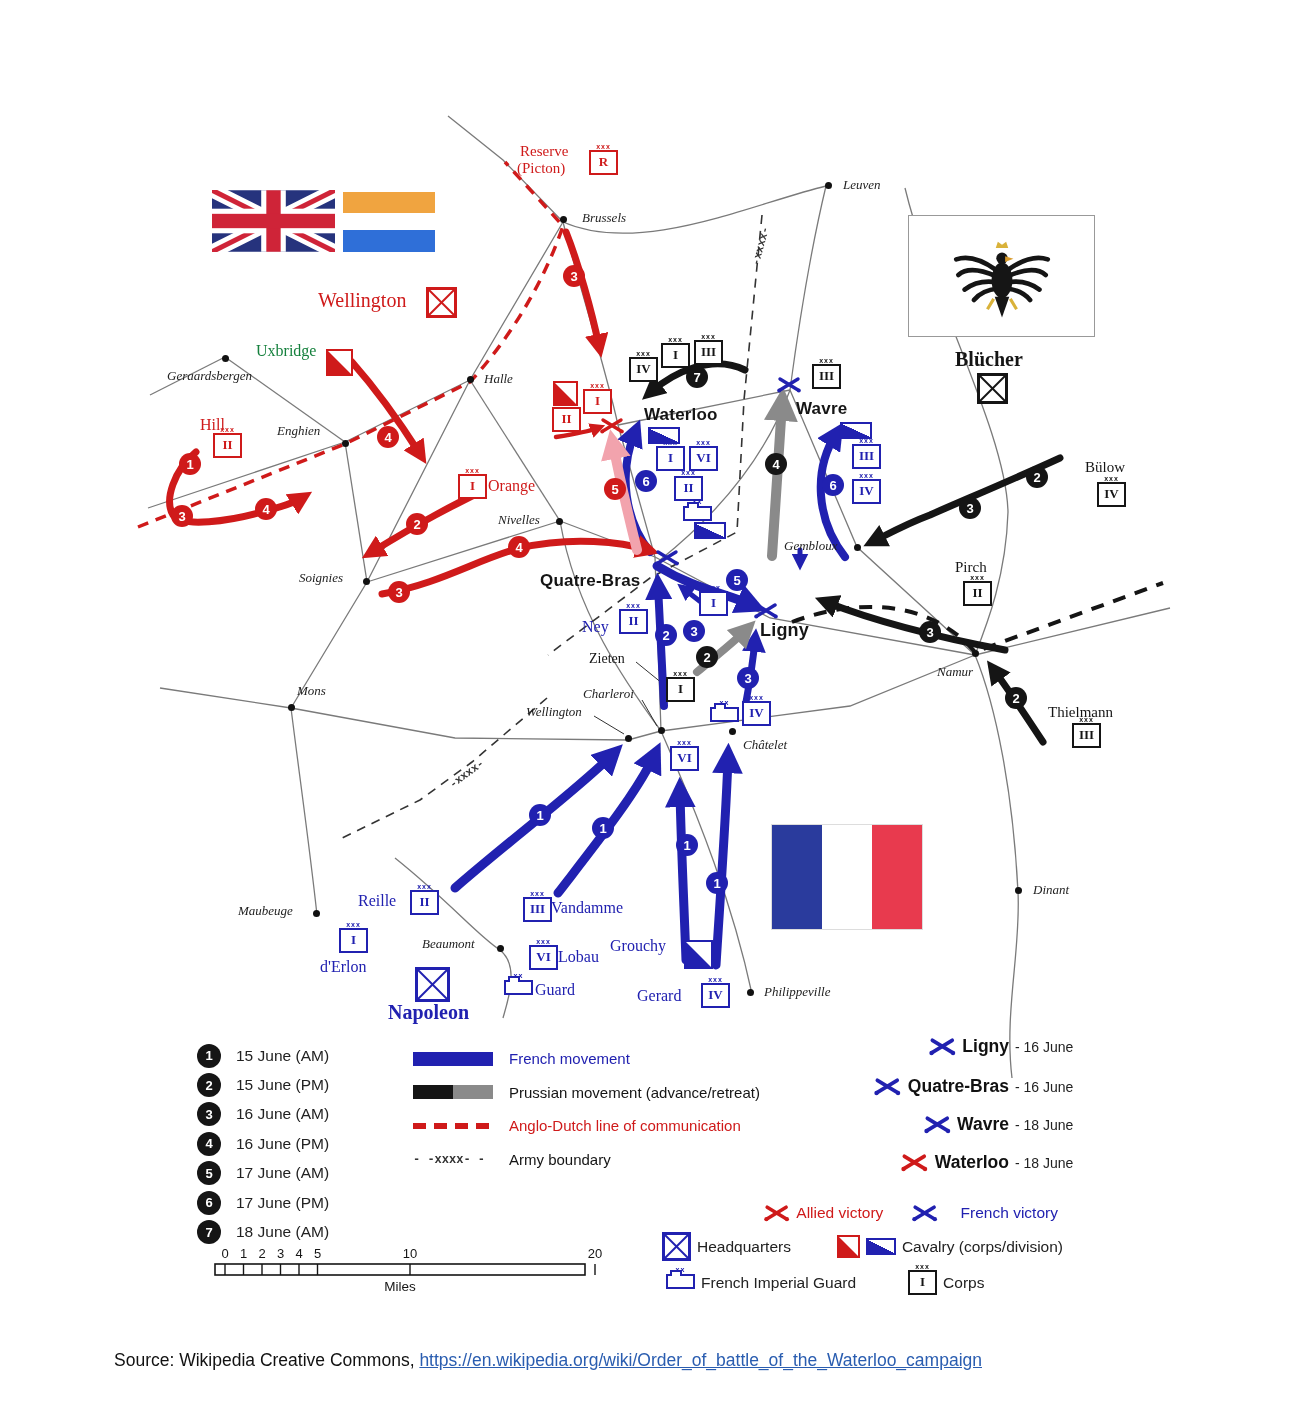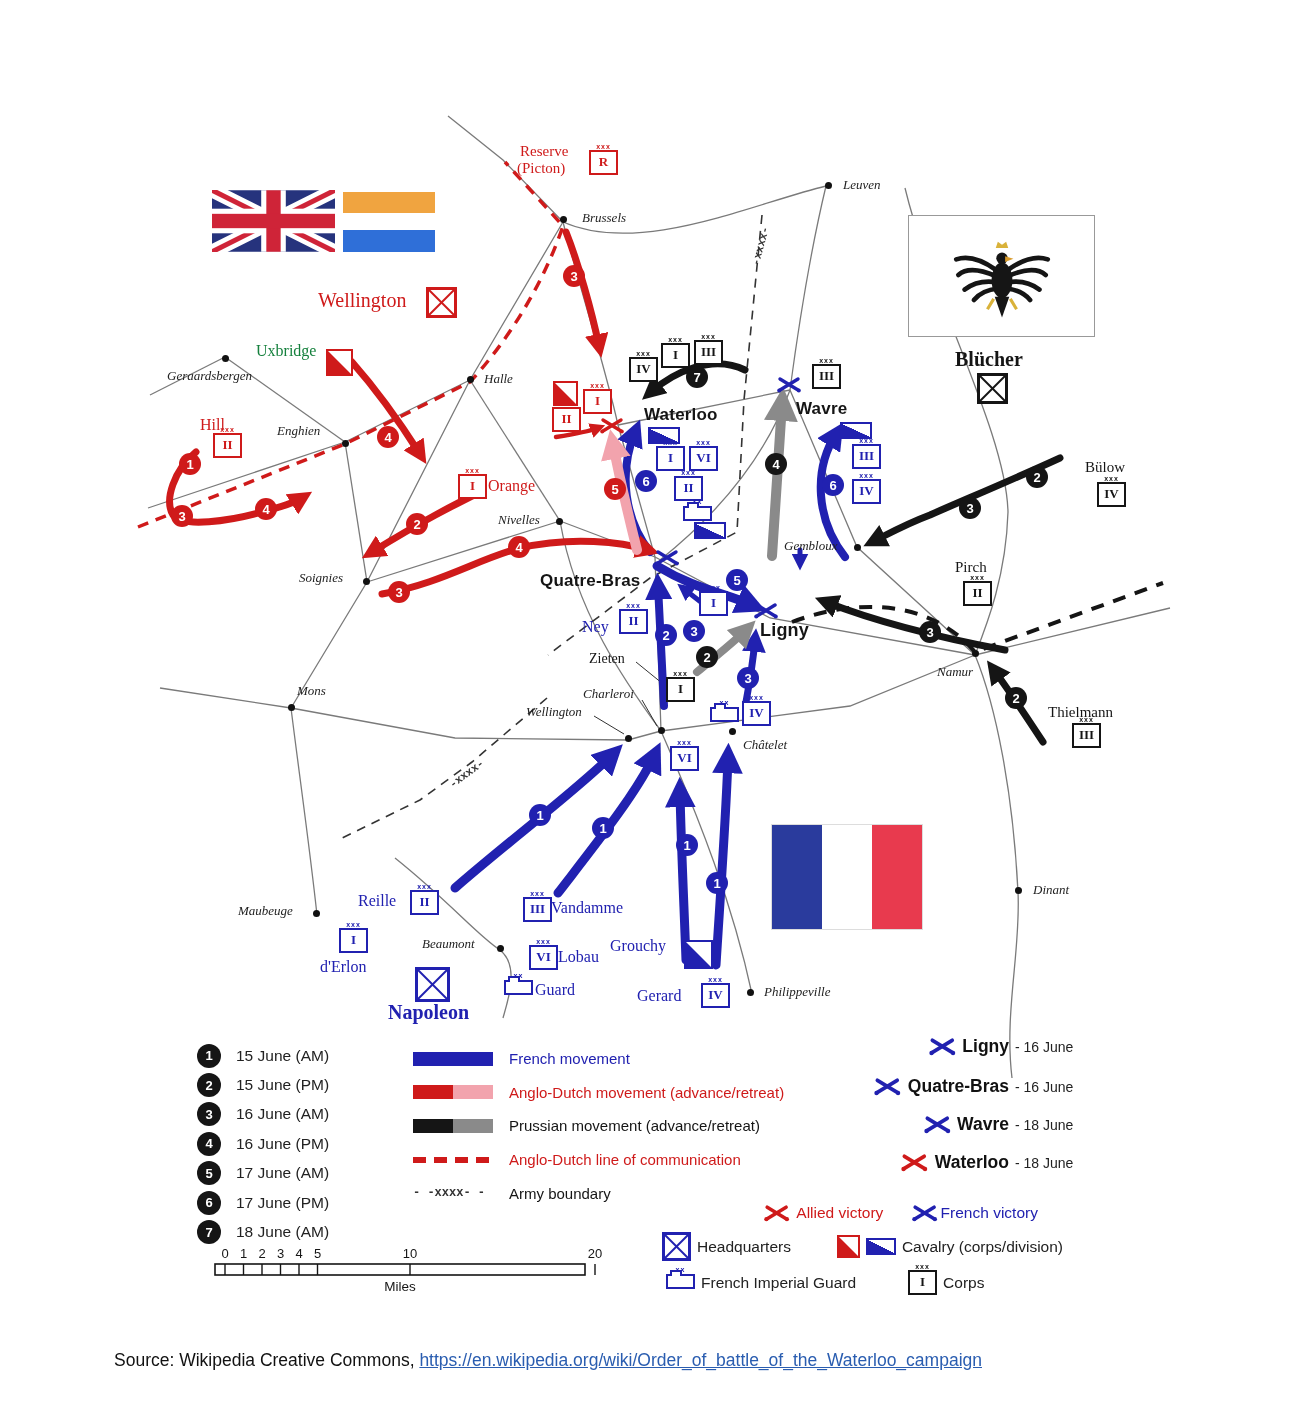--- a/index.html
+++ b/index.html
@@ -502,27 +502,20 @@
     </div>
   <div id="legend-lines" class="abs" style="left:413px;top:1042px;">
       <div class="legrow">
         <span class="sample">
           <span style="width:80px;height:14px;background:#2121b0;display:inline-block;"></span>
         </span>
         <span class="llabel" style="color:#2121b0;">French movement</span>
       </div>
       <div class="legrow">
         <span class="sample">
-          <span style="width:40px;height:14px;background:#cf1a1a;display:inline-block;"></span>
-          <span style="width:40px;height:14px;background:#f2a3ad;display:inline-block;"></span>
-        </span>
-        <span class="llabel" style="color:#cf1a1a;">Anglo-Dutch movement (advance/retreat)</span>
-      </div>
-      <div class="legrow">
-        <span class="sample">
           <span style="width:40px;height:14px;background:#151515;display:inline-block;"></span>
           <span style="width:40px;height:14px;background:#8a8a8a;display:inline-block;"></span>
         </span>
         <span class="llabel" style="color:#151515;">Prussian movement (advance/retreat)</span>
       </div>
       <div class="legrow">
         <span class="sample">
           <span style="width:80px;height:6px;display:inline-block;background:repeating-linear-gradient(90deg, #cf1a1a 0 13px, transparent 13px 21px);"></span>
         </span>
         <span class="llabel" style="color:#cf1a1a;">Anglo-Dutch line of communication</span>
@@ -599,21 +592,21 @@
             <path d="M4,14 L22,3"></path>
             <path d="M4,3 L22,14"></path>
           </g>
           <g fill="#cf1a1a">
             <circle cx="3.2" cy="14.5" r="2"></circle>
             <circle cx="22.8" cy="14.5" r="2"></circle>
           </g>
         </svg>
         <span class="symlabel" style="color:#cf1a1a;margin-left:0;">Allied victory</span>
       </span>
-      <span style="display:flex;align-items:center;gap:2px;">
+      <span style="display:flex;align-items:center;gap:22px;">
         <svg width="27.3" height="17.85" viewBox="0 0 26 17" style="display:block">
           <g stroke="#2121b0" stroke-width="3.4" stroke-linecap="round">
             <path d="M4,14 L22,3"></path>
             <path d="M4,3 L22,14"></path>
           </g>
           <g fill="#2121b0">
             <circle cx="3.2" cy="14.5" r="2"></circle>
             <circle cx="22.8" cy="14.5" r="2"></circle>
           </g>
         </svg>

